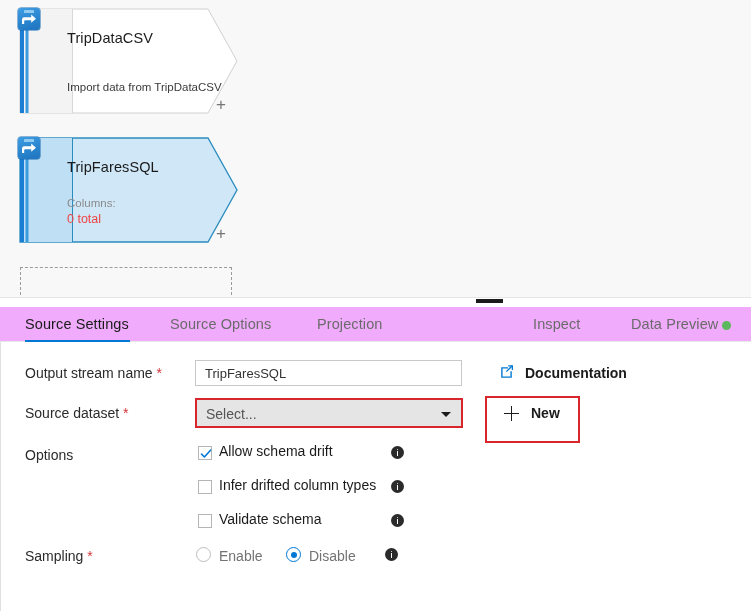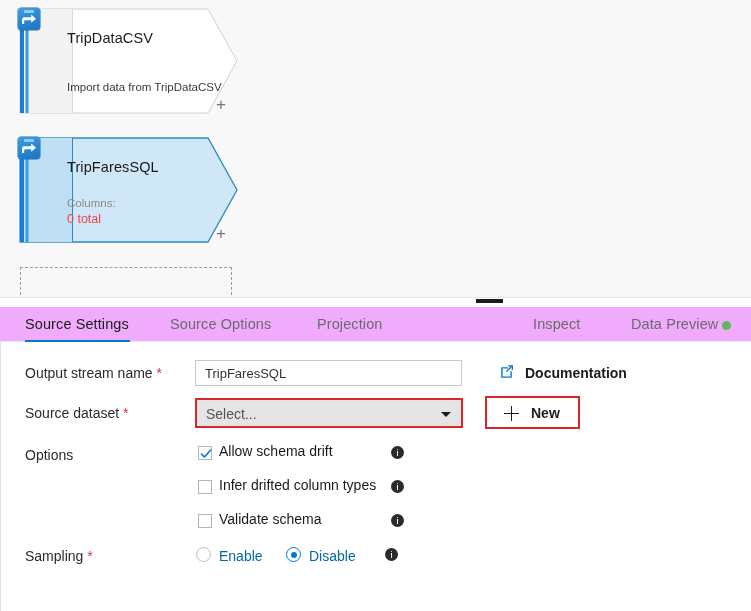--- a/index.html
+++ b/index.html
@@ -225,21 +225,21 @@
   }
   .radio.sel { border: 1.5px solid #0078d4; }
   .radio.sel::after {
     content: "";
     position: absolute; left: 3.5px; top: 3.5px;
     width: 6px; height: 6px; border-radius: 50%;
     background: #0078d4;
   }
   .radio-label {
     position: absolute;
-    font-size: 14px; color: #0369a1; white-space: nowrap;
+    font-size: 14px; color: #737373; white-space: nowrap;
   }
 </style>
 </head>
 <body>
 
 <div id="canvas">
 
   <div class="node" style="left:18px; top:8px; width:215px; height:105px;">
     <svg class="node-svg" width="230" height="106" viewBox="0 0 230 106">
       <path d="M2,1 H190 L219,53 L190,105 H2 Z" fill="#ffffff" stroke="#d0d0d0" stroke-width="1"></path>
@@ -312,21 +312,21 @@
 
   <div class="doclink" style="left:524px; top:23px;">Documentation</div>
   <span class="ext-icon" style="left:499px; top:22px;">
     <svg width="15" height="15" viewBox="0 0 15 15">
       <path d="M1.2 3.2 H8 V4.6 H2.6 V12.4 H10.4 V7.2 H11.8 V13.8 H1.2 Z" fill="#0078d4"></path>
       <path d="M6.4 7.6 L12.0 2.0" stroke="#0078d4" stroke-width="1.3" fill="none"></path>
       <path d="M8.2 1.2 H13.0 V6.0 H11.7 V2.5 H8.2 Z" fill="#0078d4"></path>
     </svg>
   </span>
 
-  <div class="newbtn" style="left:484px; top:54px; width:95px; height:33px;">
+  <div class="newbtn" style="left:484px; top:54px; width:95px; height:47px;">
     <span class="nb-plus"></span>
     <span class="nb-label">New</span>
   </div>
 
   <div class="f-label" style="left:24px; top:105px;">Options</div>
 
   <div class="cbrow" style="left:197px; top:104px;">
     <span class="cbox checked">
       <svg width="12" height="12" viewBox="0 0 12 12">
         <path d="M1.5 6 L4.4 9 L10.5 2.2" stroke="#0078d4" stroke-width="1.6" fill="none" stroke-linecap="round" stroke-linejoin="round"></path>

